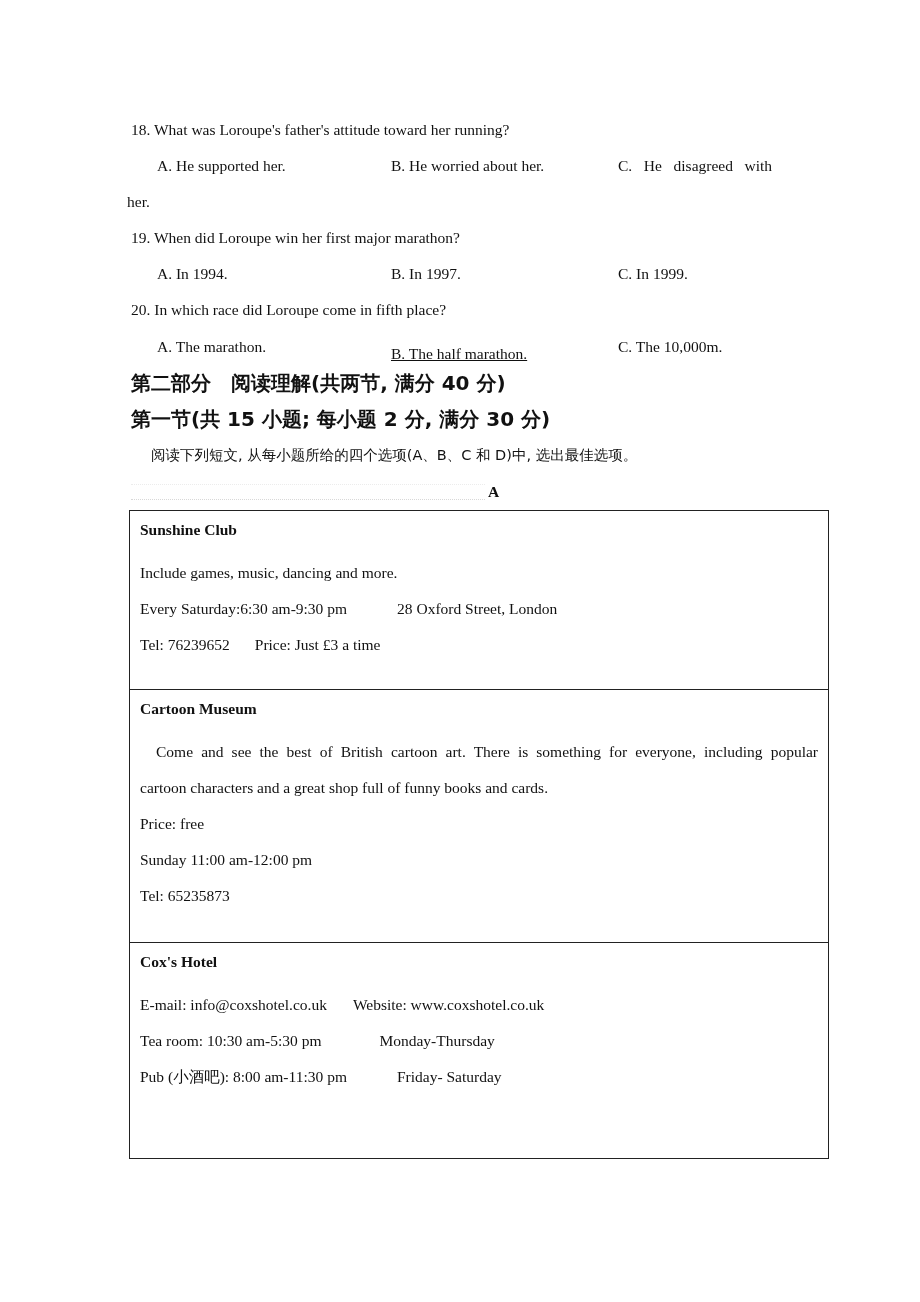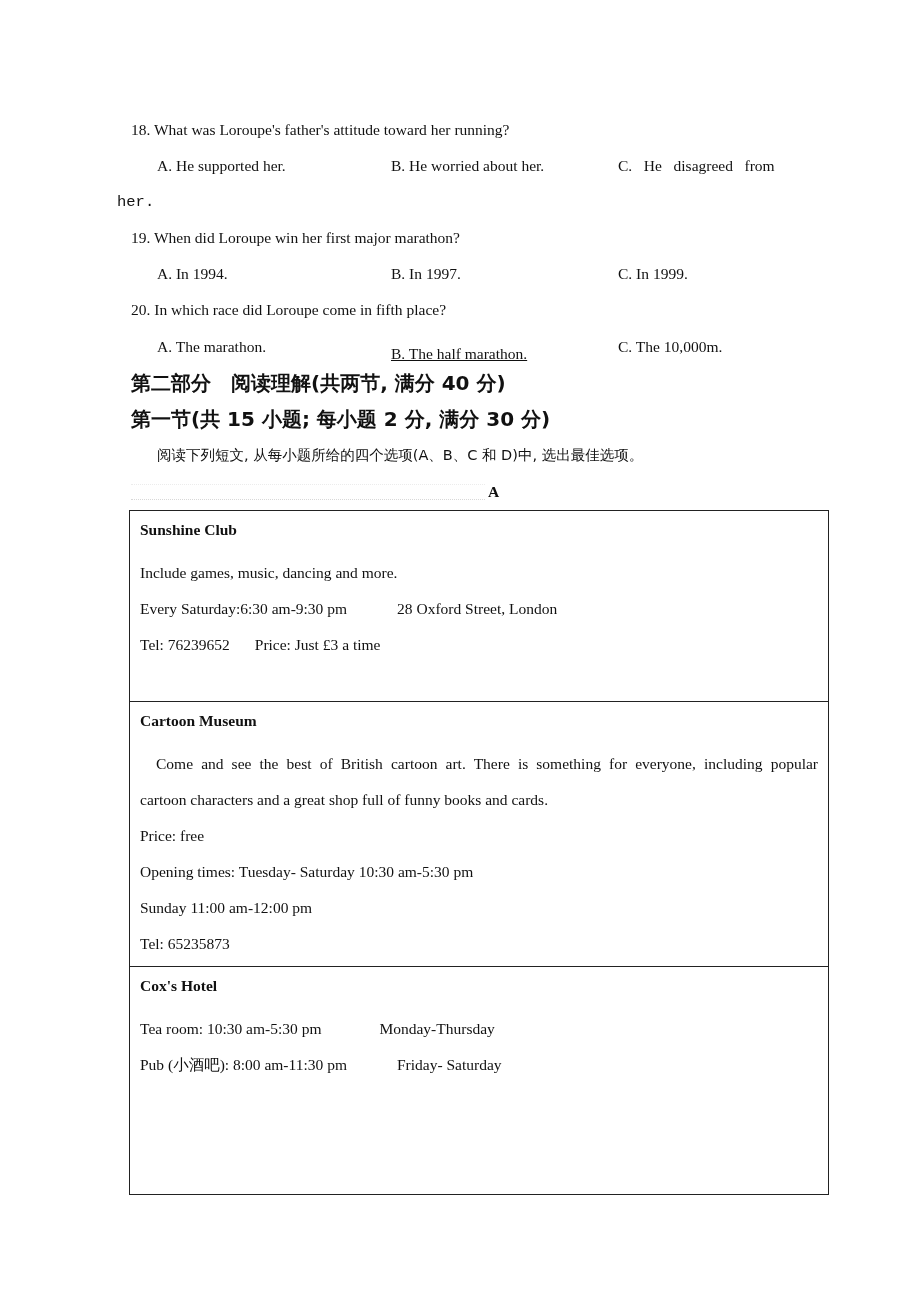--- a/index.html
+++ b/index.html
@@ -36,21 +36,21 @@
     .table {
       position: absolute;
       left: 129px;
       top: 510px;
       width: 698px;
       border: 1.5px solid #222222;
     }
     .cell {
       position: relative;
       border-bottom: 1.5px solid #222222;
-      padding: 8px 10px 14px 10px;
+      padding: 8px 10px 2px 10px;
     }
     .cell:last-child { border-bottom: none; }
     .row-line {
       line-height: 36px;
       white-space: nowrap;
     }
     .row-line.title { font-weight: bold; line-height: 22px; margin-bottom: 14px; }
     .justify {
       white-space: normal;
       text-align: justify;
@@ -58,36 +58,36 @@
       margin-left: 16px;
     }
     .gap { display: inline-block; }
   </style>
 </head>
 <body>
 
 <div class="line q" style="top:120px;">18. What was Loroupe's father's attitude toward her running?</div>
 <div class="line" style="top:156px; left:157px;">A. He supported her.</div>
 <div class="line" style="top:156px; left:391px;">B. He worried about her.</div>
-<div class="line" style="top:156px; left:618px; white-space:pre;">C.   He   disagreed   from</div>
-<div class="line" style="top:192px; left:117px;font-family:Liberation Mono, monospace;">her.</div>
+<div class="line" style="top:156px; left:618px; white-space:pre;">C.   He   disagreed   with</div>
+<div class="line" style="top:192px; left:127px;">her.</div>
 
 <div class="line q" style="top:228px;">19. When did Loroupe win her first major marathon?</div>
 <div class="line" style="top:264px; left:157px;">A. In 1994.</div>
 <div class="line" style="top:264px; left:391px;">B. In 1997.</div>
 <div class="line" style="top:264px; left:618px;">C. In 1999.</div>
 
 <div class="line q" style="top:300px;">20. In which race did Loroupe come in fifth place?</div>
 <div class="line" style="top:337px; left:157px;">A. The marathon.</div>
 <div class="line" style="top:344px; left:391px;text-decoration:underline;">B. The half marathon.</div>
 <div class="line" style="top:337px; left:618px;">C. The 10,000m.</div>
 
 <div class="line cjk" style="top:373px; left:131px; white-space:pre;">第二部分　阅读理解(共两节, 满分 40 分)</div>
 <div class="line cjk" style="top:409px; left:131px;">第一节(共 15 小题; 每小题 2 分, 满分 30 分)</div>
-<div class="line cjk-normal" style="top:445px; left:157px;">阅读下列短文, 从每小题所给的四个选项(A、B、C 和 D)中, 选出最佳选项。</div>
+<div class="line cjk-normal" style="top:445px; left:151px;">阅读下列短文, 从每小题所给的四个选项(A、B、C 和 D)中, 选出最佳选项。</div>
 <div class="dotted"></div>
 <div class="line bold" style="top:482px; left:488px;">A</div>
 
 <div class="table">
 
   <div class="cell" style="height:168px;">
     <div class="row-line title">Sunshine Club</div>
     <div class="row-line">Include games, music, dancing and more.</div>
     <div class="row-line">
       <span>Every Saturday:6:30 am-9:30 pm</span><span class="gap" style="width:50px;"></span><span>28 Oxford Street, London</span>
@@ -95,27 +95,29 @@
     <div class="row-line">
       <span>Tel: 76239652</span><span class="gap" style="width:25px;"></span><span>Price: Just £3 a time</span>
     </div>
   </div>
 
   <div class="cell" style="height:242px;">
     <div class="row-line title">Cartoon Museum</div>
     <div class="row-line justify">Come and see the best of British cartoon art. There is something for everyone, including popular</div>
     <div class="row-line">cartoon characters and a great shop full of funny books and cards.</div>
     <div class="row-line">Price: free</div>
-    <div class="row-line">Opening times: Tuesday- Saturday 10:30 am-5:30 pm</div>
     <div class="row-line">Sunday 11:00 am-12:00 pm</div>
     <div class="row-line">Tel: 65235873</div>
   </div>
 
   <div class="cell" style="height:205px;">
     <div class="row-line title">Cox's Hotel</div>
+    <div class="row-line">
+      <span>E-mail: info@coxshotel.co.uk</span><span class="gap" style="width:26px;"></span><span>Website: www.coxshotel.co.uk</span>
+    </div>
     <div class="row-line">
       <span>Tea room: 10:30 am-5:30 pm</span><span class="gap" style="width:58px;"></span><span>Monday-Thursday</span>
     </div>
     <div class="row-line">
       <span>Pub (小酒吧): 8:00 am-11:30 pm</span><span class="gap" style="width:50px;"></span><span>Friday- Saturday</span>
     </div>
   </div>
 
 </div>
 

